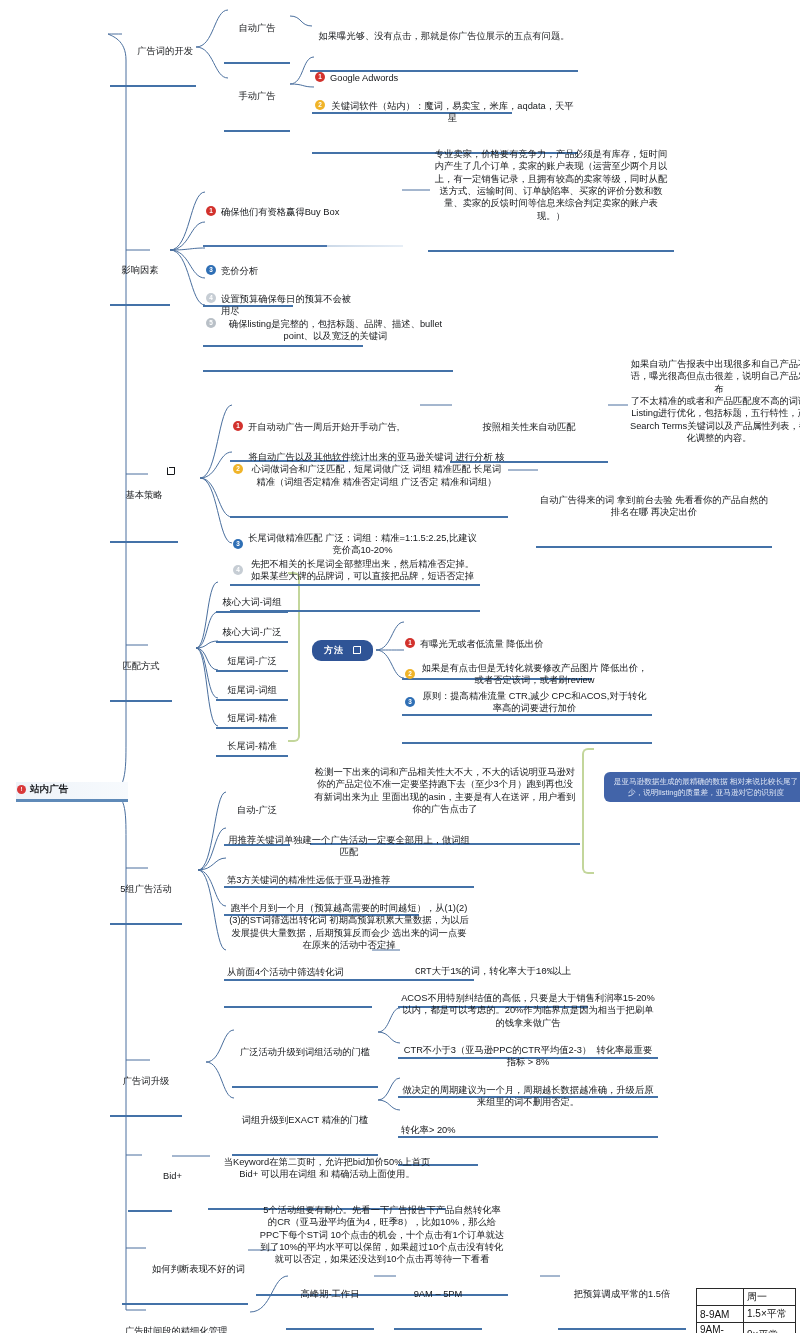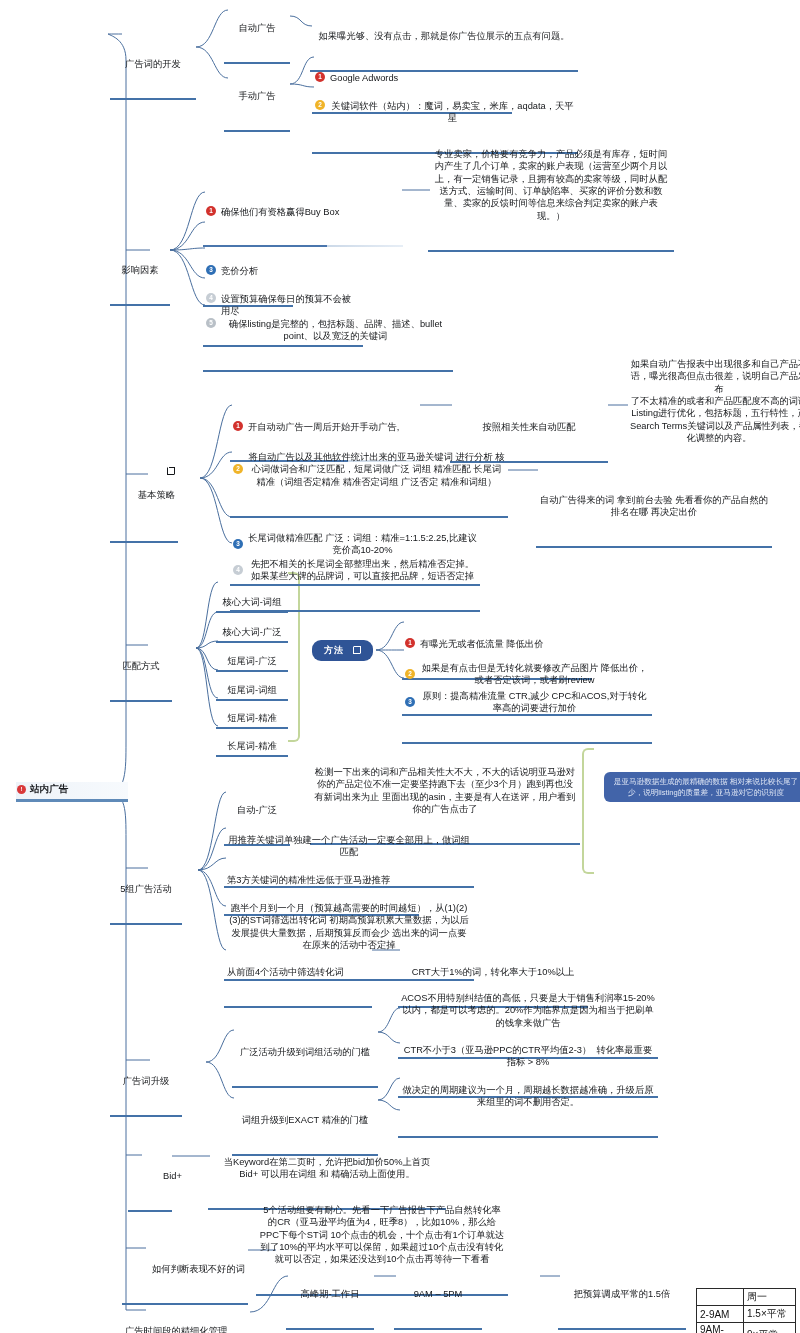--- a/index.html
+++ b/index.html
@@ -175,21 +175,21 @@
   </svg>
 
   <div class="bracket" style="left:288px;top:572px;width:10px;height:166px;border-left:none;border-radius:0 6px 6px 0;"></div>
   <div class="bracket rt" style="left:582px;top:748px;width:10px;height:122px;border-right:none;border-radius:6px 0 0 6px;"></div>
 
   <div class="root" style="left:16px;top:782px;width:92px;">
     <span class="dot">!</span>
     <span><span>站内广告</span></span>
   </div>
 
-  <div class="node" style="left:110px;top:32px;width:86px;">
+  <div class="node" style="left:110px;top:19px;width:86px;text-align:right;">
     <span class="txt">广告词的开发</span>
   </div>
 
   <div class="node" style="left:224px;top:-4px;width:66px;">
     <span class="txt">自动广告</span>
   </div>
   <div class="node" style="left:310px;top:4px;width:268px;">
     <span class="txt">如果曝光够、没有点击，那就是你广告位展示的五点有问题。</span>
   </div>
 
@@ -235,21 +235,21 @@
       <span class="body lft">设置预算确保每日的预算不会被用尽</span>
     </div>
   </div>
   <div class="node" style="left:203px;top:292px;width:250px;">
     <div class="withbadge">
       <span class="badge b5">5</span>
       <span class="body">确保listing是完整的，包括标题、品牌、描述、bullet point、以及宽泛的关键词</span>
     </div>
   </div>
 
-  <div class="node" style="left:110px;top:463px;width:68px;text-align:right;">
+  <div class="node" style="left:110px;top:463px;width:68px;">
     <span class="txt">基本策略</span>
     <span class="exticon" style="position:absolute;right:3px;top:4px;"></span>
   </div>
 
   <div class="node gradbar" style="left:230px;top:395px;width:190px;">
     <div class="withbadge">
       <span class="badge b1">1</span>
       <span class="body lft">开自动动广告一周后开始开手动广告,</span>
     </div>
   </div>
@@ -345,21 +345,21 @@
   </div>
   <div class="node" style="left:224px;top:848px;width:195px;">
     <span class="txt" style="text-align:left;display:block;">第3方关键词的精准性远低于亚马逊推荐</span>
   </div>
   <div class="node" style="left:224px;top:876px;width:250px;">
     <span class="txt">跑半个月到一个月（预算越高需要的时间越短），从(1)(2)(3)的ST词筛选出转化词 初期高预算积累大量数据，为以后发展提供大量数据，后期预算反而会少 选出来的词一点要在原来的活动中否定掉</span>
   </div>
   <div class="node" style="left:224px;top:940px;width:148px;">
     <span class="txt" style="text-align:left;display:block;">从前面4个活动中筛选转化词</span>
   </div>
-  <div class="node" style="left:398px;top:940px;width:190px;">
+  <div class="node" style="left:398px;top:940px;width:190px;font-family:Liberation Mono, monospace;">
     <span class="txt">CRT大于1%的词，转化率大于10%以上</span>
   </div>
 
   <div class="callout" style="left:604px;top:772px;width:190px;">
     <span>是亚马逊数据生成的最精确的数据 相对来说比较长尾了
 少，说明listing的质量差，亚马逊对它的识别度</span>
   </div>
 
   <div class="node" style="left:110px;top:1049px;width:72px;">
     <span class="txt">广告词升级</span>
@@ -373,20 +373,23 @@
   </div>
   <div class="node" style="left:398px;top:1018px;width:260px;">
     <span class="txt">CTR不小于3（亚马逊PPC的CTR平均值2-3）  转化率最重要指标 &gt; 8%</span>
   </div>
 
   <div class="node" style="left:232px;top:1088px;width:146px;">
     <span class="txt">词组升级到EXACT 精准的门槛</span>
   </div>
   <div class="node" style="left:398px;top:1058px;width:260px;">
     <span class="txt">做决定的周期建议为一个月，周期越长数据越准确，升级后原来组里的词不删用否定。</span>
+  </div>
+  <div class="node" style="left:398px;top:1098px;width:80px;">
+    <span class="txt" style="text-align:left;display:block;">转化率&gt; 20%</span>
   </div>
 
   <div class="node" style="left:128px;top:1144px;width:44px;">
     <span class="txt" style="text-align:left;display:block;margin-left:32px;">Bid+</span>
   </div>
   <div class="node" style="left:208px;top:1130px;width:238px;">
     <span class="txt">当Keyword在第二页时，允许把bid加价50%上首页
 Bid+ 可以用在词组 和 精确活动上面使用。</span>
   </div>
 
@@ -410,21 +413,21 @@
     <span class="txt">把预算调成平常的1.5倍</span>
   </div>
 
   <table class="ttable" style="left:696px;top:1288px;width:100px;">
     <tbody>
         <tr>
       <th style="width:40px;"></th>
       <th>周一</th>
     </tr>
     <tr>
-      <td>2-9AM</td>
+      <td>8-9AM</td>
       <td>1.5×平常</td>
     </tr>
     <tr>
       <td>9AM-5PM</td>
       <td>9×平常</td>
     </tr>
   </tbody>
     </table>
 
 </div>

